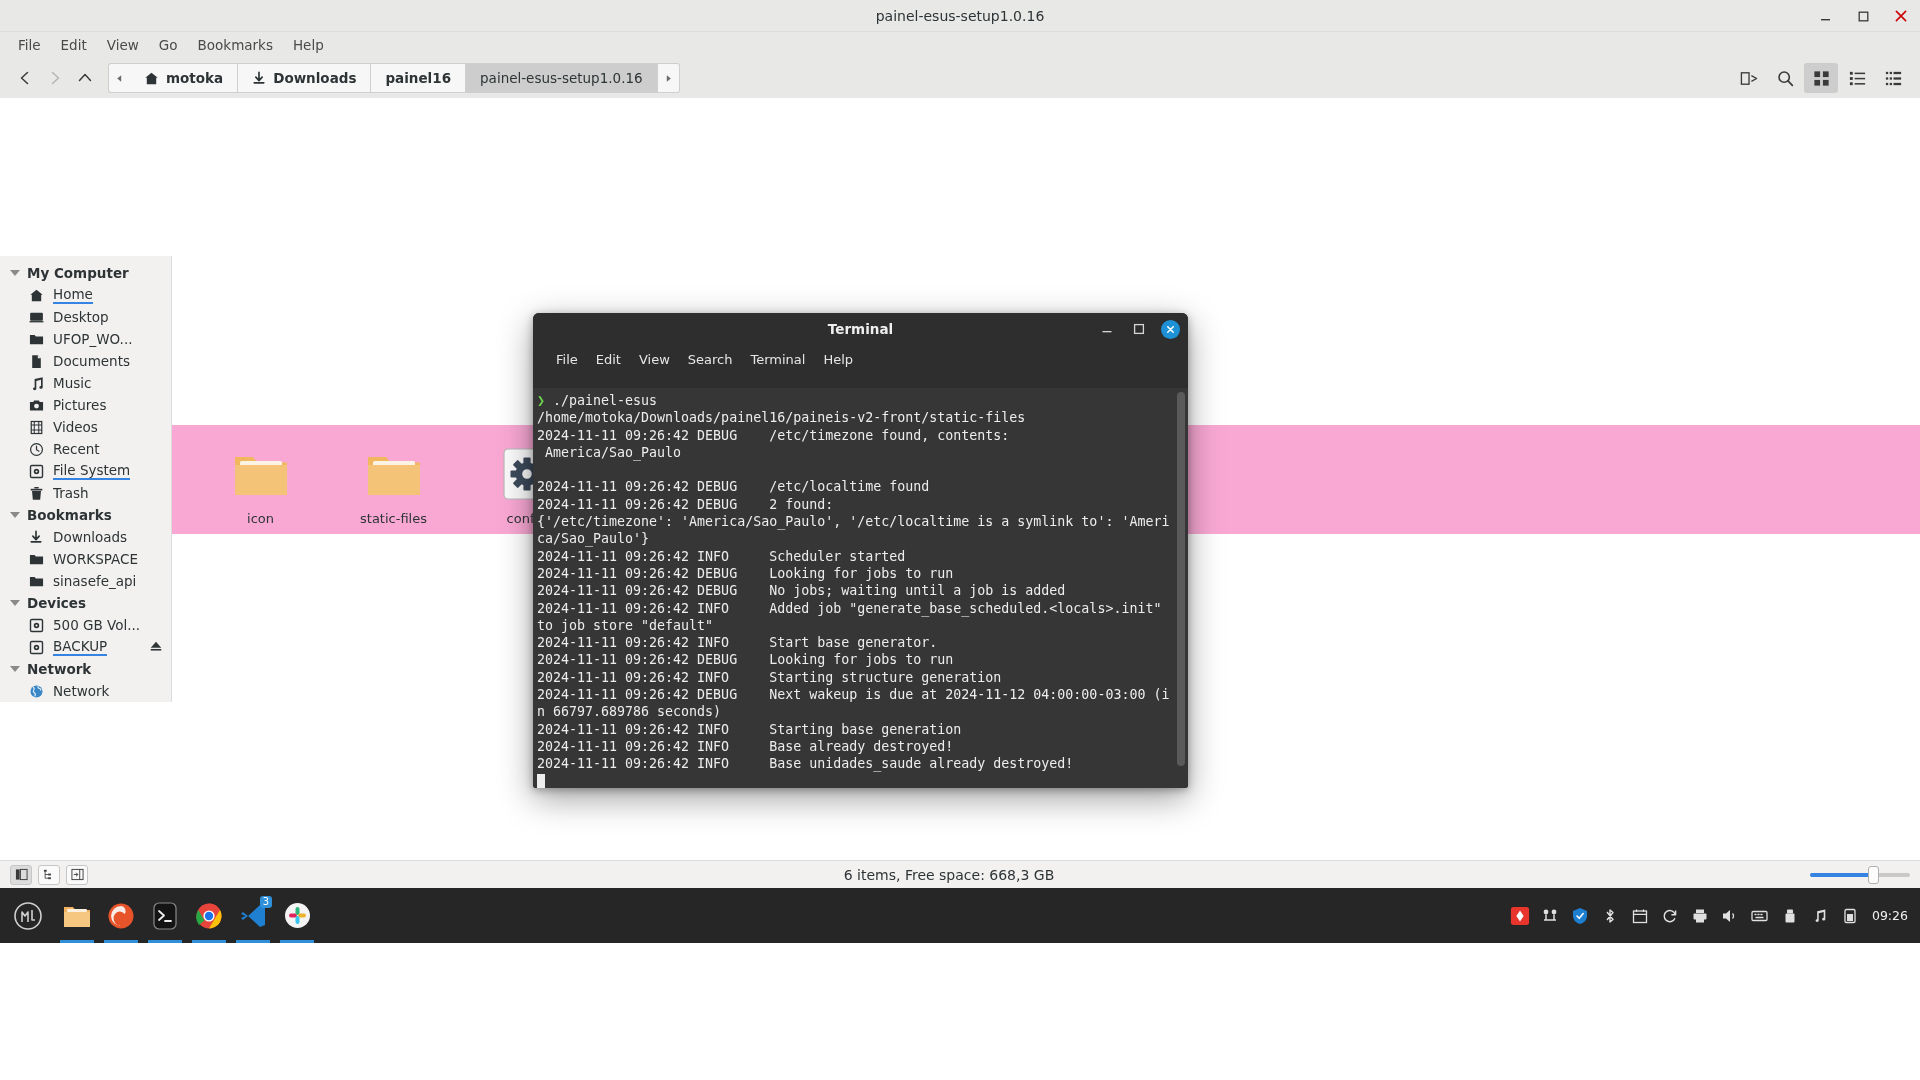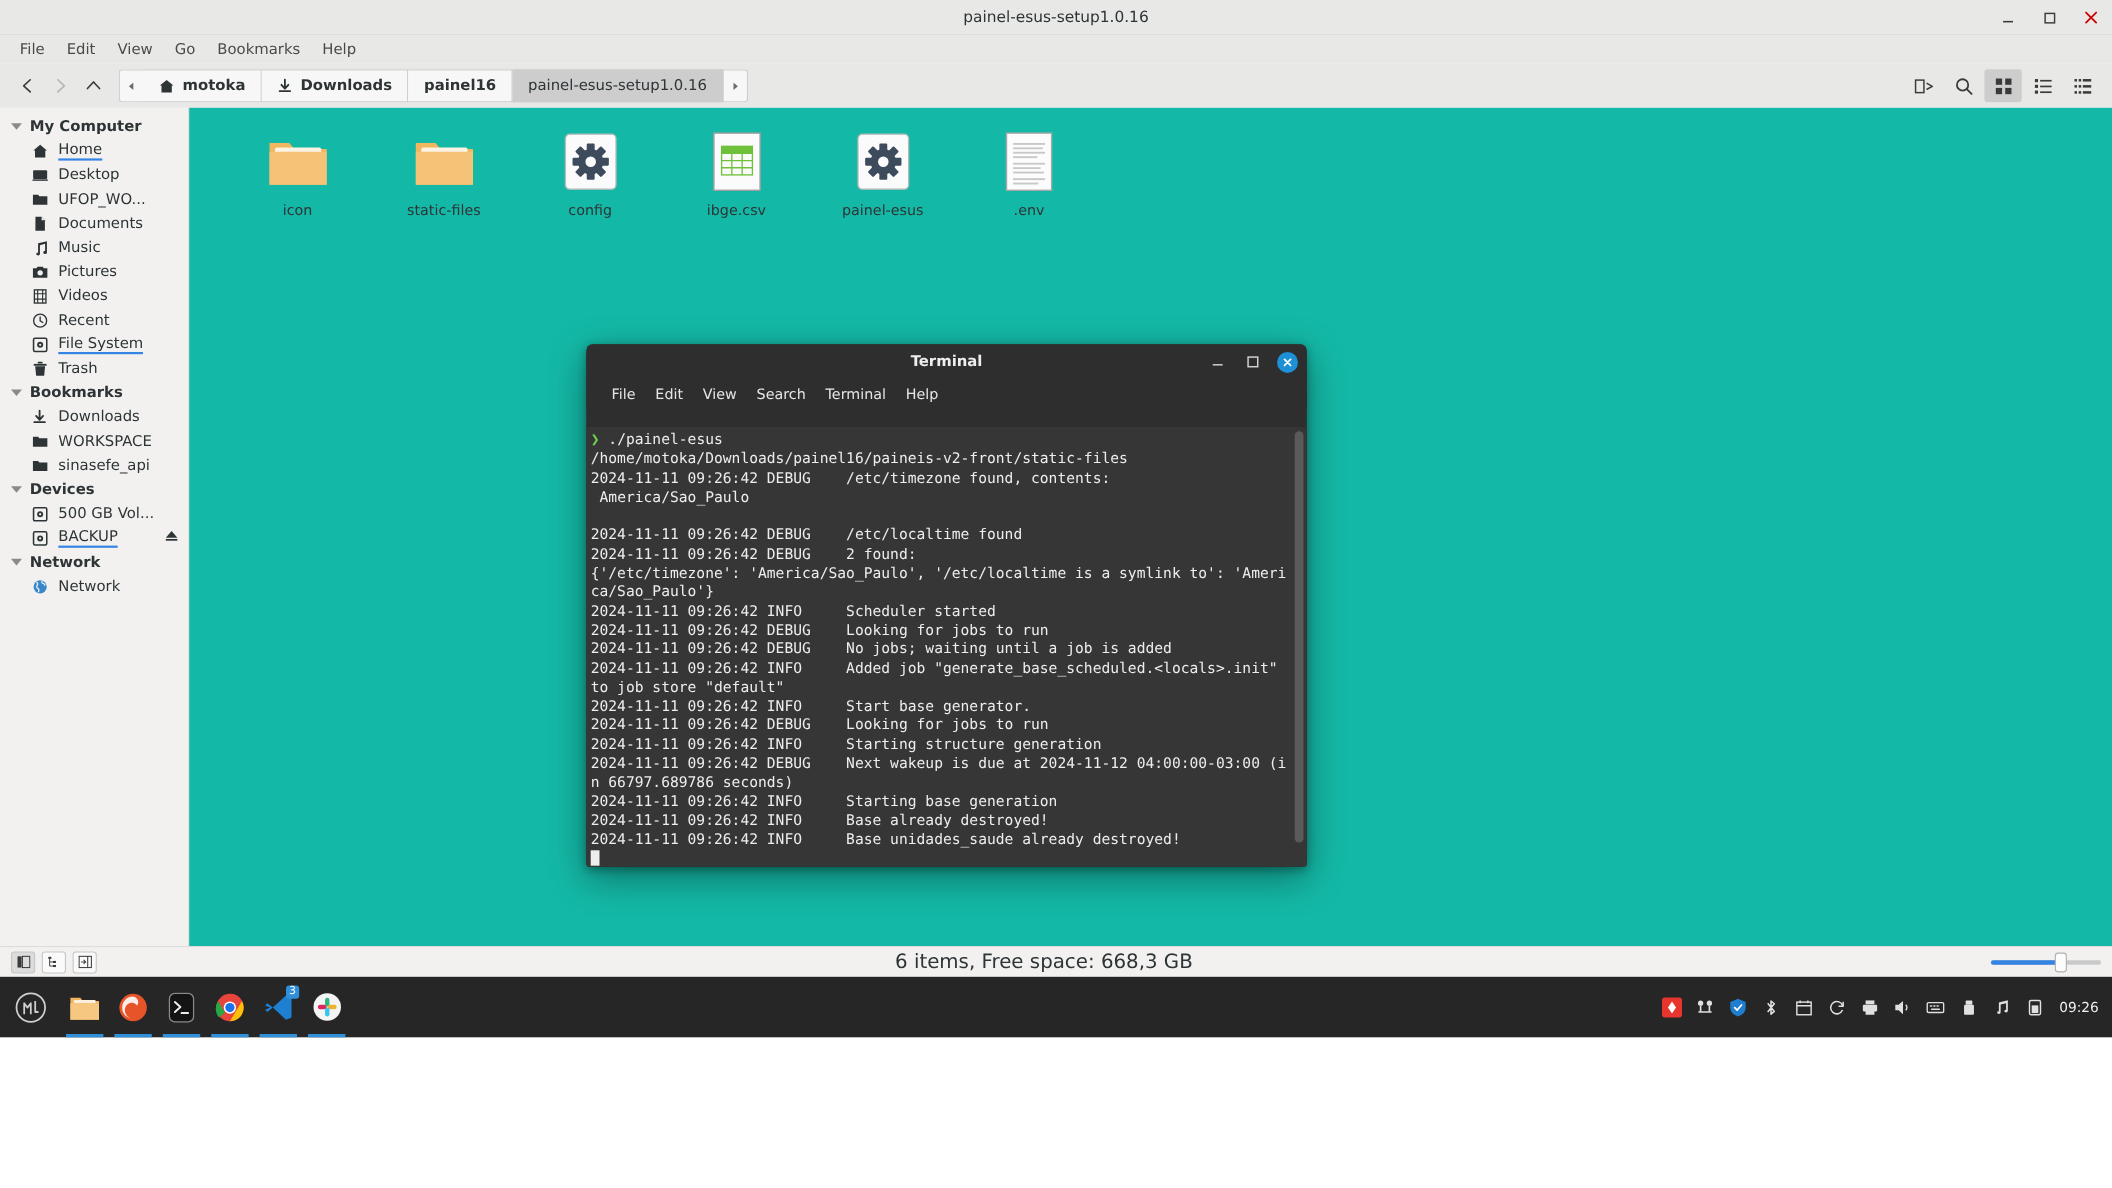--- a/index.html
+++ b/index.html
@@ -48,52 +48,52 @@
   .pb-next {
     width: 22px; background: #f7f7f7; border: 1px solid #cfcfcf; border-left: none;
     display: flex; align-items: center; justify-content: center; color: #6a6a6a;
     border-radius: 0 3px 3px 0;
   }
 
   .tb-right { margin-left: auto; display: flex; align-items: center; gap: 2px; }
   .tb-icon { width: 34px; height: 30px; display: flex; align-items: center; justify-content: center; color: #3a3a3a; border-radius: 3px; }
   .tb-icon.sel { background: #cdcdcd; }
 
-  .fm-body { flex: 1; display: flex; min-height: 0; }
+  .fm-body { flex: 1; display: flex; min-height: 0; align-items: center; }
 
   
   .sidebar { width: 172px; background: #f2f1f0; border-right: 1px solid #dcdcdc; padding-top: 6px; overflow: hidden; flex: 0 0 172px; }
   .sb-group { display: flex; align-items: center; gap: 7px; padding: 3px 0 3px 10px; font-size: 13.5px; font-weight: bold; color: #2e3436; }
   .sb-group .tri { width: 0; height: 0; border-left: 5px solid transparent; border-right: 5px solid transparent; border-top: 6px solid #8a8a8a; }
   .sb-item { display: flex; align-items: center; gap: 9px; padding: 3px 0 3px 28px; font-size: 13.5px; color: #2e3436; height: 22px; }
   .sb-item .si { width: 16px; height: 16px; display: flex; align-items: center; justify-content: center; color: #2e3436; flex: 0 0 16px; }
   .sb-item .lbl { white-space: nowrap; overflow: hidden; text-overflow: ellipsis; }
   .sb-item.link .lbl { text-decoration: underline; text-decoration-color: #8a8a8a; }
   .sb-item.link.blue .lbl { border-bottom: 2px solid #3584e4; padding-bottom: 0px; text-decoration: none; }
   .sb-item .eject { margin-left: auto; margin-right: 8px; color: #2e3436; }
 
   .underline-2 { position: relative; }
   .underline-2::after {
     content: ""; position: absolute; left: 0; right: -12px; bottom: -2px; height: 2px;
     background: linear-gradient(to right, #3584e4 0 45%, #b0b0b0 45% 100%);
   }
 
   
-  .filearea { flex: 1; background: #14b8a6; padding: 14px 0 0 32px; position: relative; }
+  .filearea { flex: 1; background: #f9a8d4; padding: 14px 0 0 22px; position: relative; }
   .file-grid { display: flex; flex-wrap: wrap; align-content: flex-start; }
   .file-cell { width: 133px; padding: 6px 0 8px 0; display: flex; flex-direction: column; align-items: center; gap: 8px; }
   .file-icon { width: 58px; height: 58px; display: flex; align-items: center; justify-content: center; }
   .file-label { font-size: 13px; color: #2e3436; text-align: center; max-width: 126px; white-space: nowrap; overflow: hidden; text-overflow: ellipsis; }
 
   
   .statusbar { height: 28px; background: #f2f1f0; border-top: 1px solid #dcdcdc; display: flex; align-items: center; padding: 0 10px; flex: 0 0 28px; }
   .sb-left { display: flex; align-items: center; gap: 6px; }
   .sb-tool { width: 22px; height: 20px; border: 1px solid #c6c6c6; background: #fafafa; border-radius: 3px; display: flex; align-items: center; justify-content: center; color: #3a3a3a; }
   .sb-tool.act { background: #dcdcdc; }
-  .sb-status { margin: 0 auto; font-size: 18px; color: #2e3436; }
+  .sb-status { margin: 0 auto; font-size: 14px; color: #2e3436; }
   .zoom-slider { width: 100px; height: 20px; display: flex; align-items: center; position: relative; }
   .zs-track { position: absolute; left: 0; right: 0; height: 4px; background: #c9c9c9; border-radius: 2px; }
   .zs-fill { position: absolute; left: 0; width: 62%; height: 4px; background: #3584e4; border-radius: 2px; }
   .zs-knob { position: absolute; left: 58%; width: 11px; height: 18px; background: #fcfcfc; border: 1px solid #b0b0b0; border-radius: 3px; }
 
   
   .terminal {
     position: absolute; left: 533px; top: 313px; width: 655px; height: 475px;
     background: #2e2e2e; border-radius: 6px 6px 3px 3px;
     box-shadow: 0 10px 34px rgba(0,0,0,.38), 0 2px 8px rgba(0,0,0,.3);

